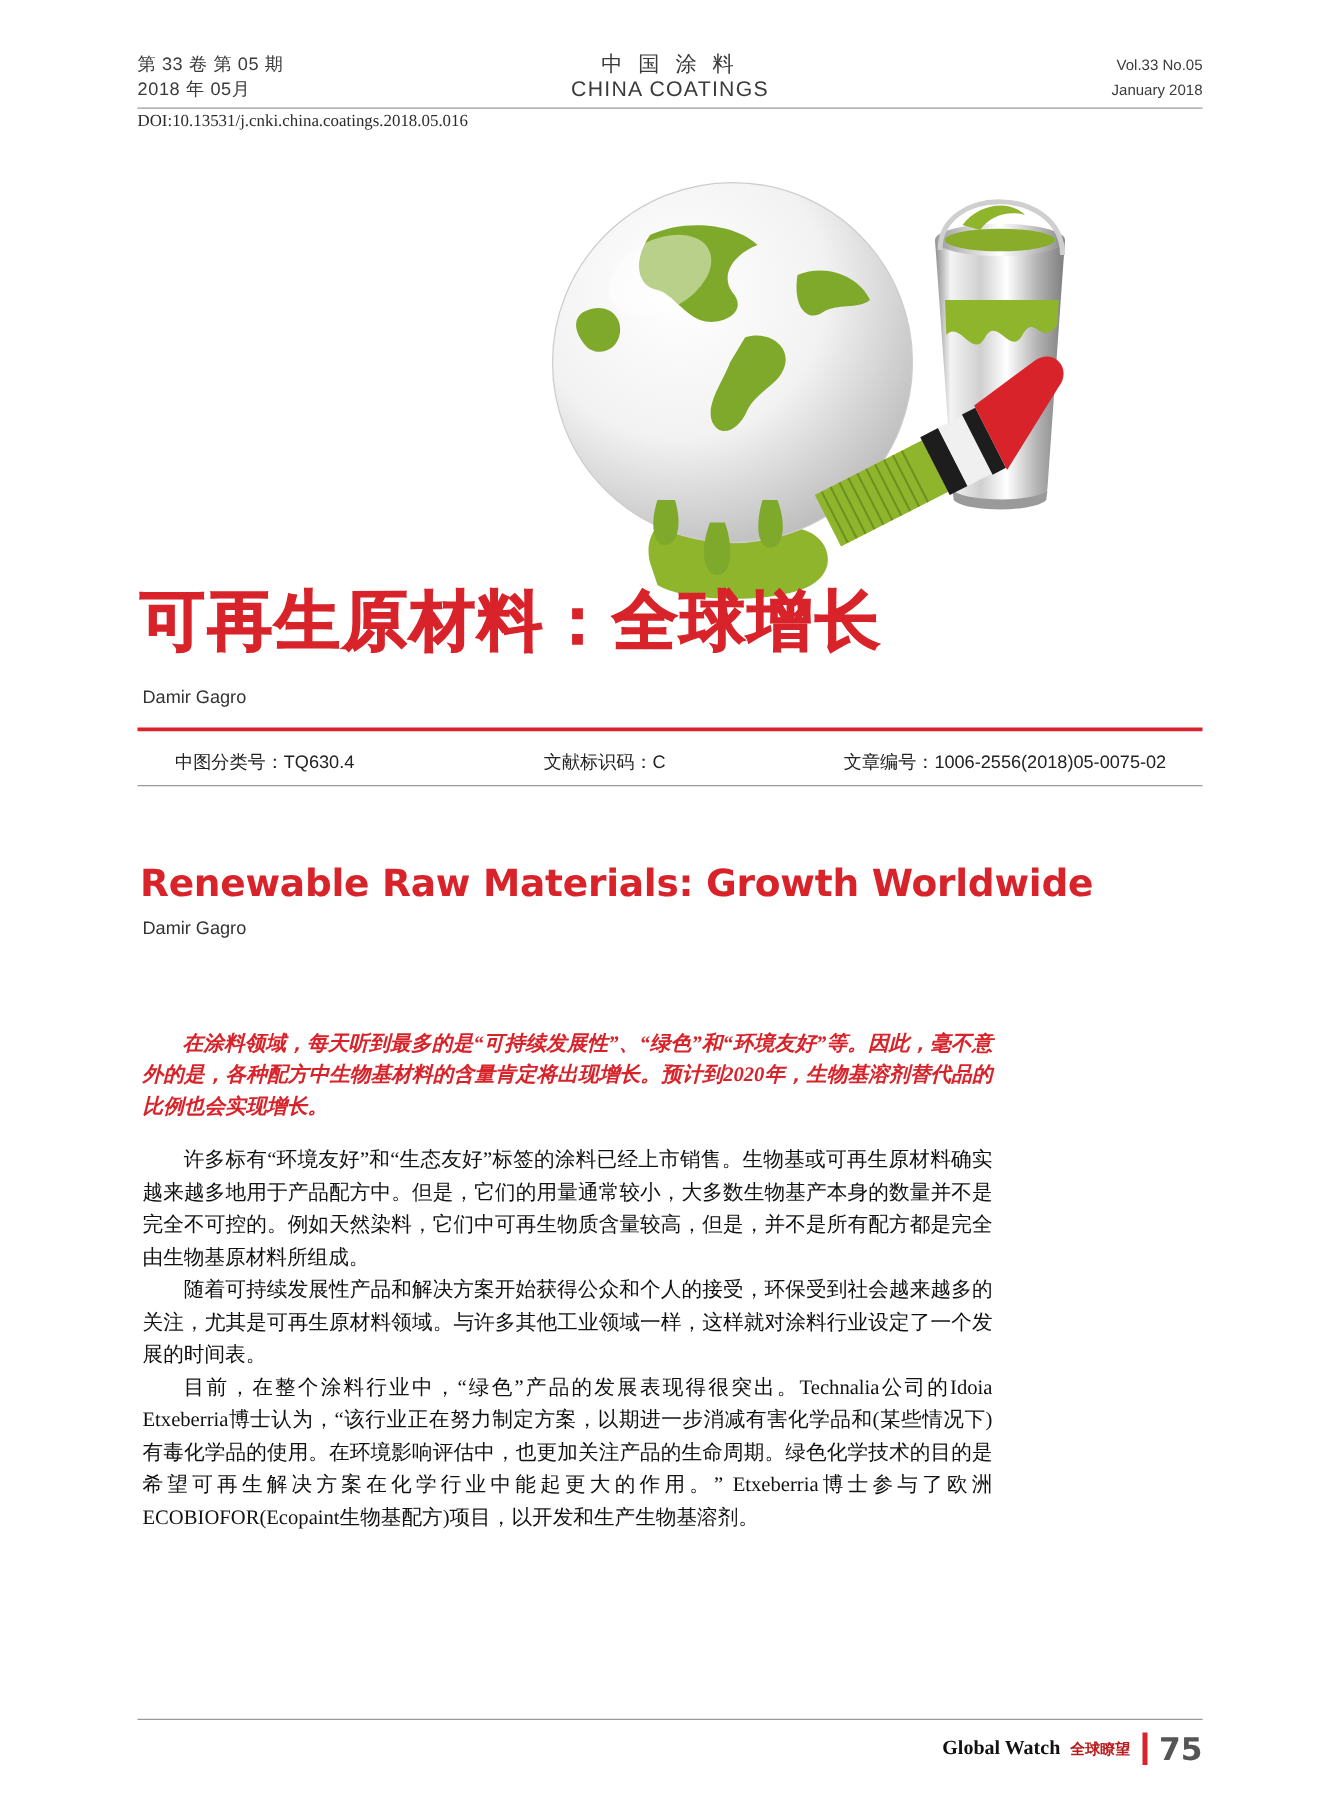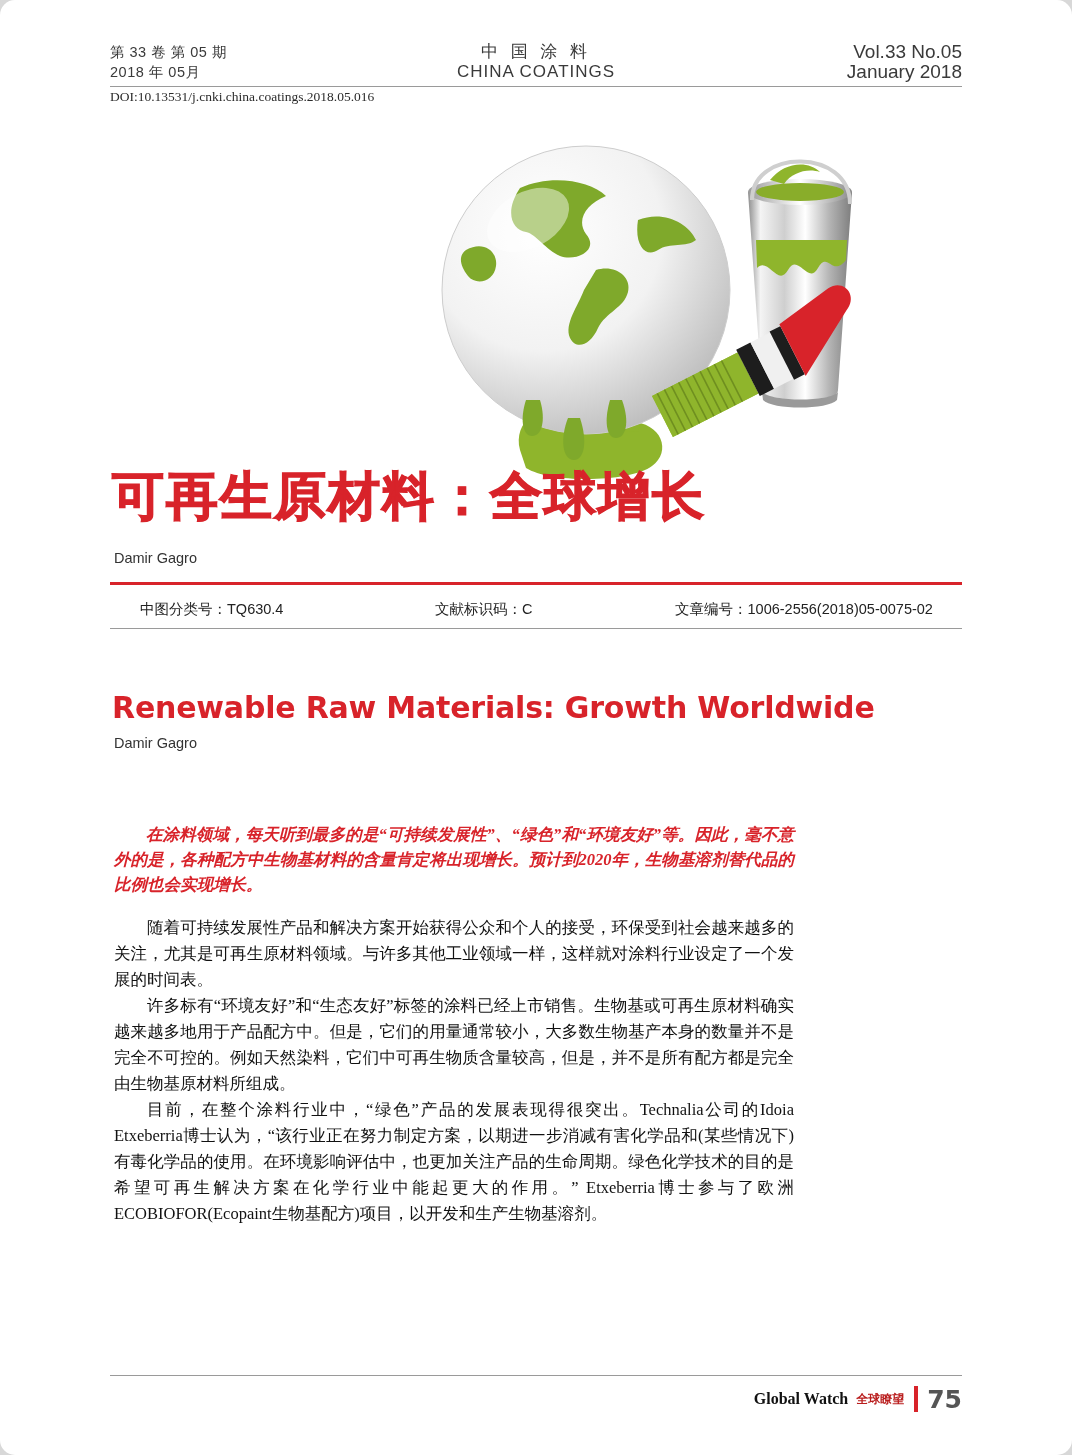--- a/index.html
+++ b/index.html
@@ -9,21 +9,20 @@
   }
   .page {
     position: relative;
     width: 1072px;
     height: 1455px;
     background: #ffffff;
     margin: 0 auto;
     overflow: hidden;
     font-family: "Liberation Sans", sans-serif;
     color: #1a1a1a;
-    border-radius: 15px;
   }
 
   
   .header {
     position: absolute;
     left: 110px;
     top: 42px;
     width: 852px;
     height: 44px;
   }
@@ -46,21 +45,21 @@
     line-height: 20px;
     color: #3a3a3a;
     letter-spacing: 1px;
   }
   .hdr-center .cn { letter-spacing: 4px; }
   .hdr-right {
     position: absolute;
     right: 0;
     top: 0;
     text-align: right;
-    font-size: 19px;
+    font-size: 12px;
     line-height: 20px;
     color: #3a3a3a;
   }
   .hdr-rule {
     position: absolute;
     left: 110px;
     top: 86px;
     width: 852px;
     height: 1px;
     background: #9a9a9a;
@@ -347,22 +346,22 @@
     <span class="c2">文献标识码：C</span>
     <span class="c3">文章编号：1006-2556(2018)05-0075-02</span>
   </div>
   <div class="class-rule"></div>
 
   <div class="en-title">Renewable Raw Materials: Growth Worldwide</div>
   <div class="en-author">Damir Gagro</div>
 
   <div class="body">
     <p class="lead">在涂料领域，每天听到最多的是“可持续发展性”、“绿色”和“环境友好”等。因此，毫不意外的是，各种配方中生物基材料的含量肯定将出现增长。预计到2020年，生物基溶剂替代品的比例也会实现增长。</p>
+    <p class="para">许多标有“环境友好”和“生态友好”标签的涂料已经上市销售。生物基或可再生原材料确实越来越多地用于产品配方中。但是，它们的用量通常较小，大多数生物基产本身的数量并不是完全不可控的。例如天然染料，它们中可再生物质含量较高，但是，并不是所有配方都是完全由生物基原材料所组成。</p>
     <p class="para">随着可持续发展性产品和解决方案开始获得公众和个人的接受，环保受到社会越来越多的关注，尤其是可再生原材料领域。与许多其他工业领域一样，这样就对涂料行业设定了一个发展的时间表。</p>
-    <p class="para">许多标有“环境友好”和“生态友好”标签的涂料已经上市销售。生物基或可再生原材料确实越来越多地用于产品配方中。但是，它们的用量通常较小，大多数生物基产本身的数量并不是完全不可控的。例如天然染料，它们中可再生物质含量较高，但是，并不是所有配方都是完全由生物基原材料所组成。</p>
     <p class="para">目前，在整个涂料行业中，“绿色”产品的发展表现得很突出。Technalia公司的Idoia Etxeberria博士认为，“该行业正在努力制定方案，以期进一步消减有害化学品和(某些情况下)有毒化学品的使用。在环境影响评估中，也更加关注产品的生命周期。绿色化学技术的目的是希望可再生解决方案在化学行业中能起更大的作用。” Etxeberria博士参与了欧洲ECOBIOFOR(Ecopaint生物基配方)项目，以开发和生产生物基溶剂。</p>
   </div>
 
   <div class="footer-rule"></div>
   <div class="footer">
     <span class="fl">Global Watch</span>
     <span class="fc">全球瞭望</span>
     <span class="bar"></span>
     <span class="pg">75</span>
   </div>

